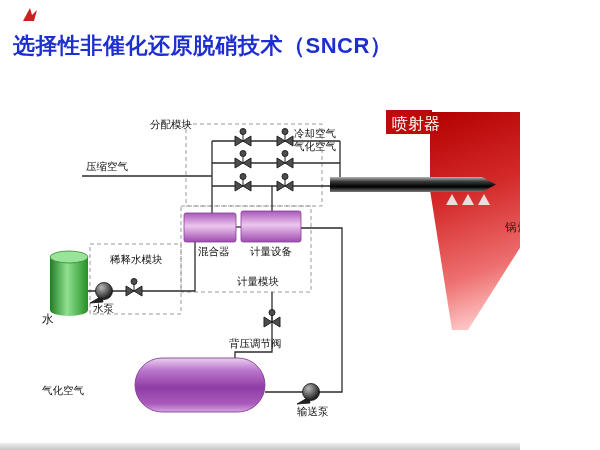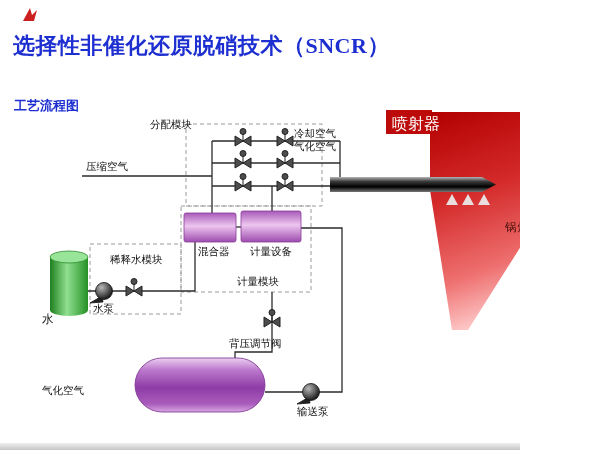--- a/index.html
+++ b/index.html
@@ -1,18 +1,18 @@
 <!DOCTYPE html>
 <html style="--title-blue: #1d2fd0; --boiler-red: #c00000; --tank-purple: #8e3ca6; --water-green: #3aa63a; --module-pink: #c883cf; --pipe: #2b2b2b;"><head>
 <meta charset="utf-8">
 <style>
   html,body { margin:0; padding:0; background:#fff; }
   .canvas {
     position:relative; width:520px; height:450px; background:#ffffff;
-    font-family:Liberation Serif, serif; overflow:hidden;
+    font-family:Liberation Sans, sans-serif; overflow:hidden;
   }
   svg.layer { position:absolute; left:0; top:0; }
   .logo { position:absolute; left:20px; top:6px; }
   .title {
     position:absolute; left:13px; top:31px; font-size:22px; font-weight:bold;
     color:var(--title-blue,#1d2fd0); letter-spacing:0.5px; white-space:nowrap;
   }
   .subtitle {
     position:absolute; left:14px; top:63px; font-size:11.5px;
     color:var(--title-blue,#1d2fd0); letter-spacing:0.2px; white-space:nowrap;
@@ -35,21 +35,20 @@
 </head>
 <body>
 
 <div class="canvas">
 
   <svg class="logo" width="20" height="18" viewBox="0 0 20 18" aria-hidden="true">
     <path d="M3 15 L10 2 L12 9 L17 4 L14 15 Z" fill="#cc2020"></path>
   </svg>
 
   <div class="title">选择性非催化还原脱硝技术（SNCR）</div>
-  <div class="section">工艺流程图</div>
 
   <svg class="layer" width="600" height="450" viewBox="0 0 600 450">
     <defs>
       <linearGradient id="gBoiler" x1="0" y1="0" x2="0.25" y2="1">
         <stop offset="0" stop-color="#b30000"></stop>
         <stop offset="0.4" stop-color="#d42a2a"></stop>
         <stop offset="0.75" stop-color="#ee6f6f"></stop>
         <stop offset="1" stop-color="#ffd0d0"></stop>
       </linearGradient>
       <linearGradient id="gLance" x1="0" y1="0" x2="0" y2="1">

